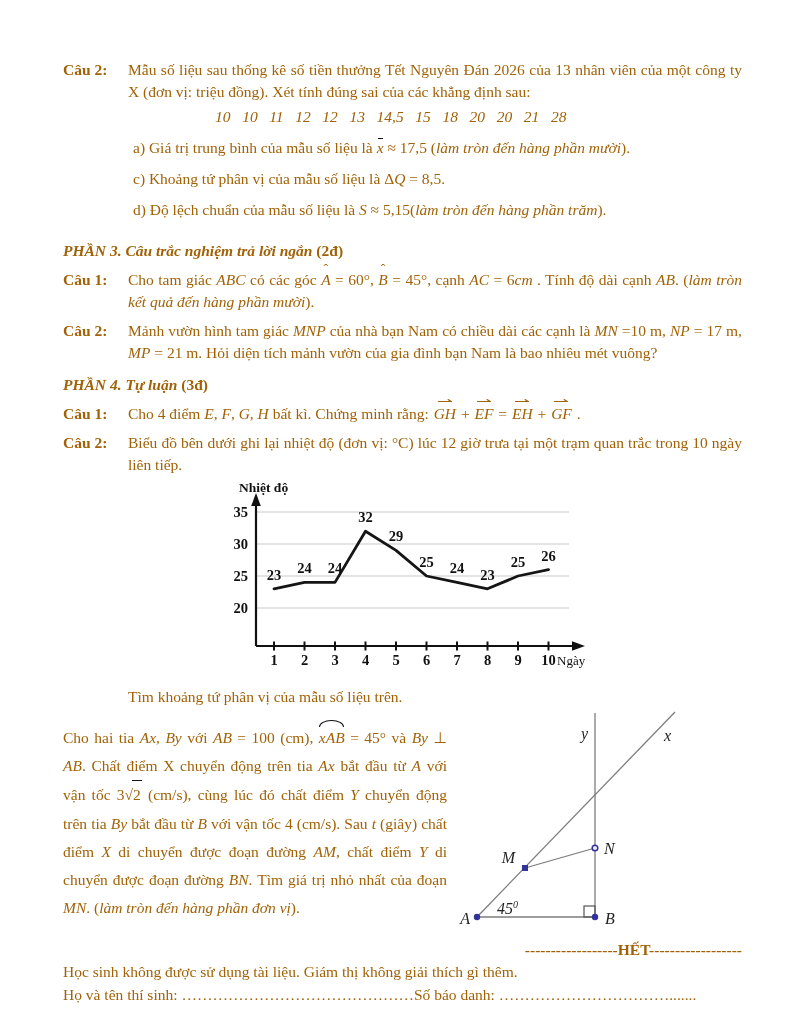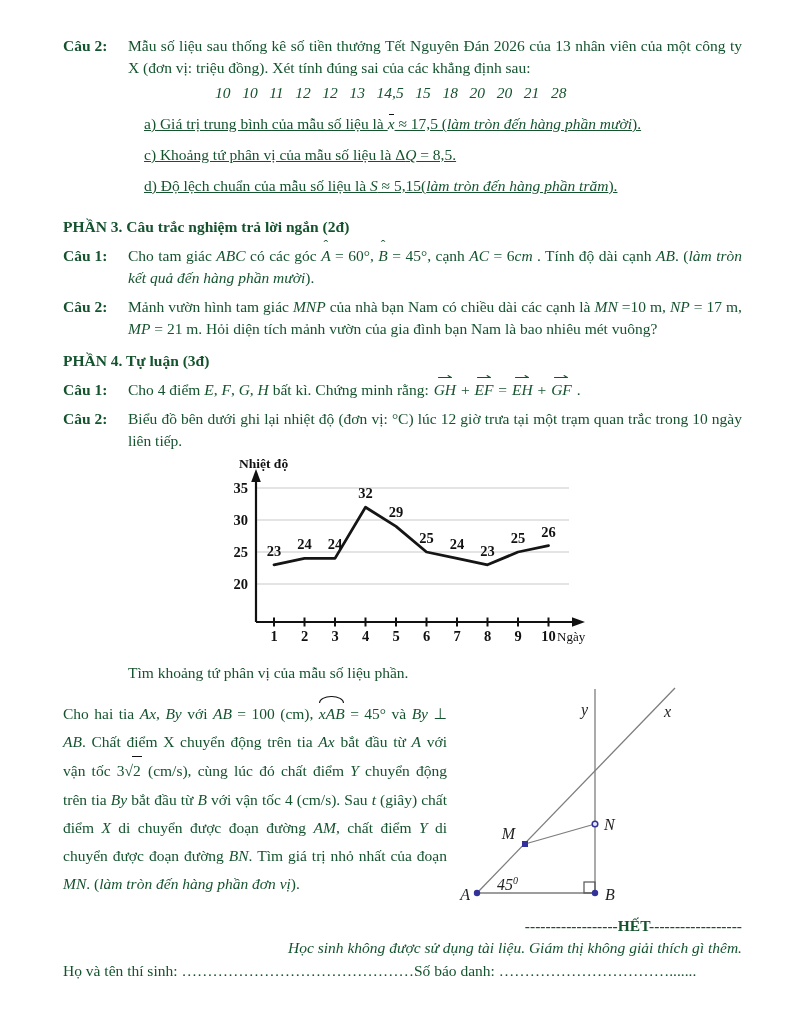--- a/index.html
+++ b/index.html
@@ -1,33 +1,33 @@
 <!DOCTYPE html>
 <html><head>
 <meta charset="utf-8">
 <style>
   html,body{margin:0;padding:0;background:#ffffff;}
   .page{
     width:792px;height:1024px;box-sizing:border-box;position:relative;
-    background:#ffffff;color:#14532d;overflow:hidden;
+    background:#ffffff;color:#a16207;overflow:hidden;
     font-family:"Liberation Serif", serif;font-size:15.5px;line-height:1.42;
-    padding:28px 50px 0 63px;
+    padding:52px 50px 0 63px;
   }
   .q{display:flex;margin:7px 0 2px;}
   .q-label{width:65px;flex-shrink:0;font-weight:bold;}
   .q-body{flex:1;text-align:justify;}
   .phan{font-weight:bold;margin:10px 0 2px;}
   .phan .st-plain{font-weight:bold;}
   .values-row{white-space:pre;margin:3px 0 3px 87px;font-style:italic;}
-  .subitem{margin:9px 16px;text-align:justify;text-decoration:underline;}
+  .subitem{margin:9px 5px;text-align:justify;}
   .caption{margin:2px 0 6px;}
 
   
   .st-i{font-style:italic;}
-  .st-b{font-weight:bold;}
+  .st-b{font-weight:bold;font-style:italic;}
   .st-sub{font-size:0.68em;font-style:italic;vertical-align:-0.3em;}
   .st-bar,.st-hat,.st-vec,.st-arc,.st-rad{position:relative;display:inline-block;}
   .st-bar::before{content:"";position:absolute;top:1px;left:1px;right:1px;border-top:1.2px solid #111;}
   .st-hat::after{content:"ˆ";position:absolute;left:50%;transform:translateX(-50%);top:-0.62em;font-size:0.9em;font-style:normal;}
   .st-vec{padding:0 1px;}
   .st-vec::after{content:"⇀";position:absolute;top:-0.78em;left:50%;transform:translateX(-50%) scaleX(1.7);font-size:0.72em;font-style:normal;}
   .st-arc{padding-top:3px;}
   .st-arc::after{content:"";position:absolute;left:1%;right:1%;top:-1px;height:0.4em;
     border:solid #111;border-width:1.2px 1.2px 0 1.2px;border-radius:50%/100% 100% 0 0;}
   .st-rad{border-top:1.2px solid #111;padding:0 1px;margin-left:-1px;}
@@ -39,21 +39,21 @@
   .ctitle{font:bold 13.5px "Liberation Serif", serif;fill:#111;}
 
   
   .q3-row{display:flex;}
   .q3-text{width:384px;flex-shrink:0;text-align:justify;line-height:1.82;}
   .q3-fig{margin:-14px 0 0 10px;flex-shrink:0;}
   .figlab{font:italic 16px "Liberation Serif", serif;fill:#222;}
 
   
   .het{text-align:right;font-weight:bold;margin-top:4px;}
-  .exam-note{text-align:right;font-style:italic;}
+  .exam-note{text-align:left;}
   .name-line{margin-top:1px;}
 </style>
 </head>
 <body>
 
 <div class="page">
 
   <div class="q">
     <div class="q-label">Câu 2:</div>
     <div class="q-body">
@@ -130,21 +130,21 @@
             <text x="111" y="93.4" text-anchor="middle" class="cl">24</text>
             <text x="141.5" y="42.19999999999999" text-anchor="middle" class="cl">32</text>
             <text x="172" y="61.400000000000006" text-anchor="middle" class="cl">29</text>
             <text x="202.5" y="87" text-anchor="middle" class="cl">25</text>
             <text x="233" y="93.4" text-anchor="middle" class="cl">24</text>
             <text x="263.5" y="99.8" text-anchor="middle" class="cl">23</text>
             <text x="294" y="87" text-anchor="middle" class="cl">25</text>
             <text x="324.5" y="80.6" text-anchor="middle" class="cl">26</text>
           </svg>
       </div>
-      <div class="caption"><span>Tìm khoảng tứ phân vị của mẫu số liệu phần.</span></div>
+      <div class="caption"><span>Tìm khoảng tứ phân vị của mẫu số liệu trên.</span></div>
     </div>
   </div>
 
   <div class="q">
     <div class="q-body">
       <div class="q3-row">
         <div class="q3-text"><span>Cho hai tia </span><span class="st-i">Ax</span><span>, </span><span class="st-i">By</span><span> với </span><span class="st-i">AB</span><span> = 100 (cm), </span><span class="st-i st-arc">xAB</span><span> = 45° và </span><span class="st-i">By</span><span> ⊥ </span><span class="st-i">AB</span><span>. Chất điểm X chuyển động trên tia </span><span class="st-i">Ax</span><span> bắt đầu từ </span><span class="st-i">A</span><span> với vận tốc 3√</span><span class="st-rad">2</span><span> (cm/s), cùng lúc đó chất điểm </span><span class="st-i">Y</span><span> chuyển động trên tia </span><span class="st-i">By</span><span> bắt đầu từ </span><span class="st-i">B</span><span> với vận tốc 4 (cm/s). Sau </span><span class="st-i">t</span><span> (giây) chất điểm </span><span class="st-i">X</span><span> di chuyển được đoạn đường </span><span class="st-i">AM</span><span>, chất điểm </span><span class="st-i">Y</span><span> di chuyển được đoạn đường </span><span class="st-i">BN</span><span>. Tìm giá trị nhỏ nhất của đoạn </span><span class="st-i">MN</span><span>. (</span><span class="st-i">làm tròn đến hàng phần đơn vị</span><span>).</span></div>
         <div class="q3-fig">
           <svg width="230" height="222" viewBox="0 0 230 222">
             <line x1="138" y1="210" x2="138" y2="6" stroke="#7d7d7d" stroke-width="1.3"></line>

